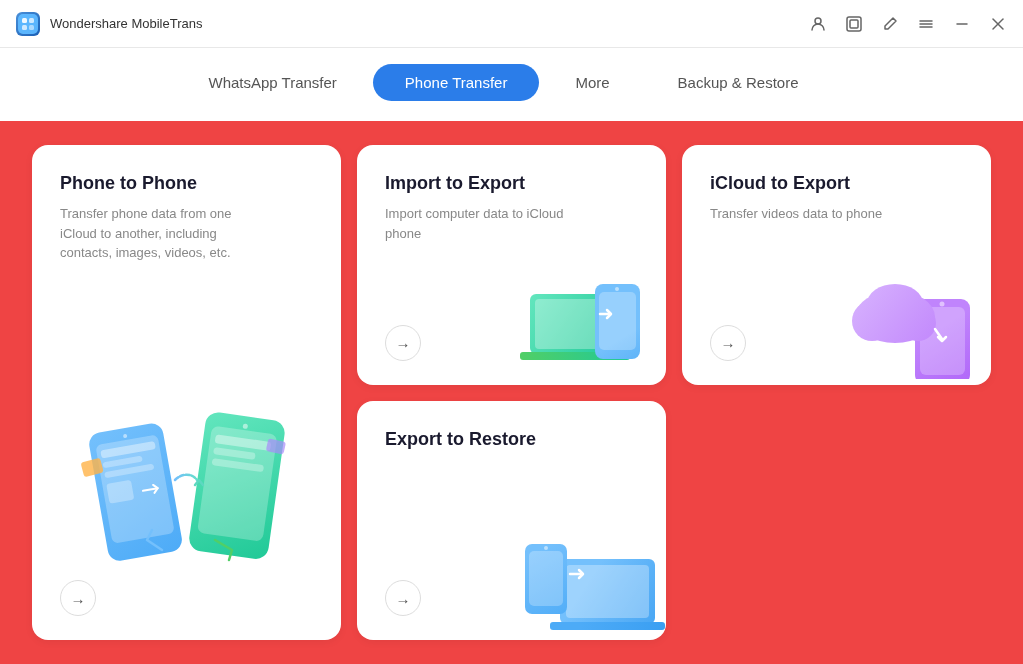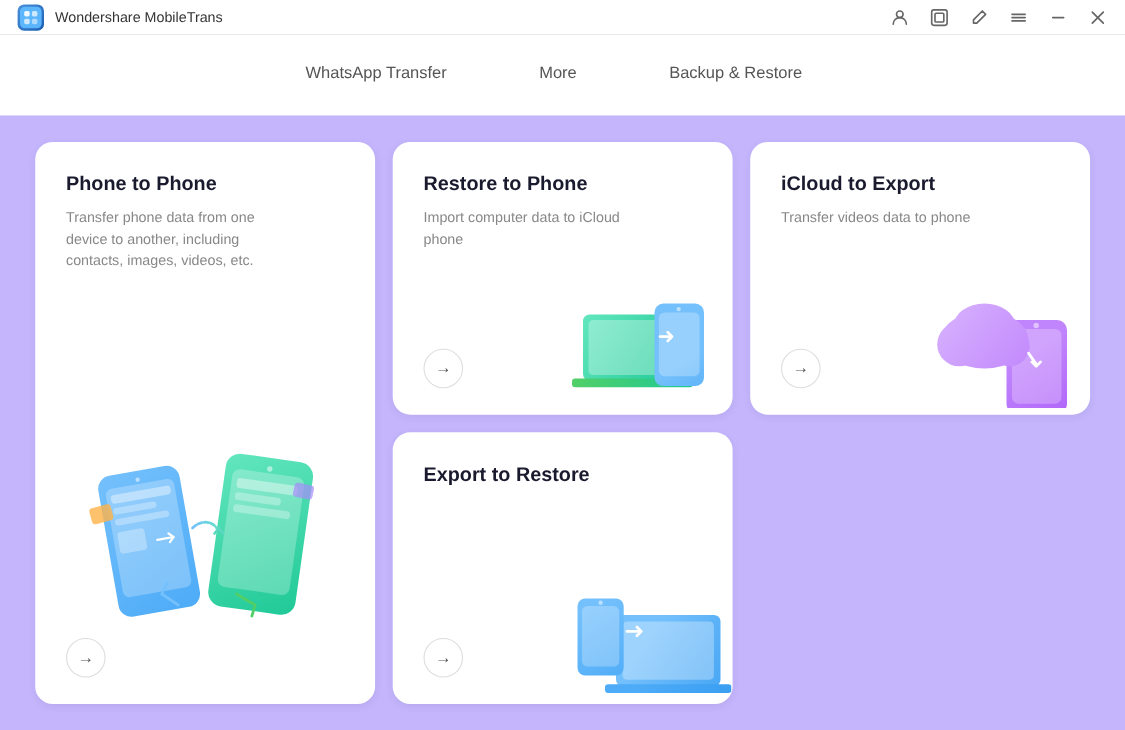--- a/index.html
+++ b/index.html
@@ -13,21 +13,21 @@
       flex-direction: column;
     }
 
     
     .title-bar {
       display: flex;
       align-items: center;
       justify-content: space-between;
       background: #ffffff;
       padding: 0 16px;
-      height: 32px;
+      height: 48px;
       border-bottom: 1px solid #e8e8e8;
       -webkit-app-region: drag;
     }
     .title-bar-left {
       display: flex;
       align-items: center;
       gap: 10px;
     }
     .app-icon {
       width: 24px;
@@ -60,21 +60,21 @@
       font-size: 14px;
     }
 
     
     .nav-bar {
       background: #ffffff;
       display: flex;
       align-items: center;
       justify-content: center;
       padding: 16px 16px 20px 0;
-      gap: 20px;
+      gap: 4px;
     }
     .nav-pill {
       padding: 10px 32px;
       border-radius: 50px;
       font-size: 15px;
       font-weight: 500;
       cursor: pointer;
       transition: all 0.2s;
       color: #555;
       background: transparent;
@@ -82,21 +82,21 @@
     }
     .nav-pill.active {
       background: #2b7de9;
       color: #ffffff;
     }
 
     
     .main-content {
       flex: 1;
       padding: 24px 32px;
-      background: #c4b5fd;
+      background: #ef4444;
       overflow: hidden;
     }
     .cards-grid {
       display: grid;
       grid-template-columns: 1fr 1fr 1fr;
       grid-template-rows: 1fr 1fr;
       gap: 16px;
       height: 100%;
     }
 
@@ -227,30 +227,31 @@
       <svg width="18" height="18" viewBox="0 0 18 18" fill="none">
         <line x1="4" y1="4" x2="14" y2="14" stroke="#666" stroke-width="1.5" stroke-linecap="round"></line>
         <line x1="14" y1="4" x2="4" y2="14" stroke="#666" stroke-width="1.5" stroke-linecap="round"></line>
       </svg>
     </div>
   </div>
 </div>
 
 <div class="nav-bar">
   <button class="nav-pill">WhatsApp Transfer</button>
+  <button class="nav-pill active">Phone Transfer</button>
   <button class="nav-pill">More</button>
   <button class="nav-pill">Backup &amp; Restore</button>
 </div>
 
 <div class="main-content">
   <div class="cards-grid">
 
     <div class="card card-large">
       <div class="card-title">Phone to Phone</div>
-      <div class="card-desc">Transfer phone data from one device to another, including contacts, images, videos, etc.</div>
+      <div class="card-desc">Transfer phone data from one iCloud to another, including contacts, images, videos, etc.</div>
 
       <div style="position:absolute; bottom:55px; left:50%; transform:translateX(-50%); width:240px; height:200px;">
         <svg width="240" height="200" viewBox="0 0 240 200" fill="none" xmlns="http://www.w3.org/2000/svg">
 
           <g transform="rotate(-10, 80, 100)">
             <rect x="30" y="40" width="75" height="130" rx="12" fill="url(#bluePhone)"></rect>
             <rect x="36" y="52" width="63" height="100" rx="6" fill="rgba(255,255,255,0.25)"></rect>
             <circle cx="67" cy="48" r="2" fill="rgba(255,255,255,0.5)"></circle>
 
             <rect x="40" y="58" width="55" height="8" rx="3" fill="rgba(255,255,255,0.4)"></rect>
@@ -296,21 +297,21 @@
               <stop offset="0%" stop-color="#74c0fc"></stop>
               <stop offset="100%" stop-color="#63e6be"></stop>
             </linearGradient>
           </defs>
         </svg>
       </div>
       <div class="card-arrow">→</div>
     </div>
 
     <div class="card">
-      <div class="card-title">Restore to Phone</div>
+      <div class="card-title">Import to Export</div>
       <div class="card-desc">Import computer data to iCloud phone</div>
 
       <div class="illus-import">
         <svg width="140" height="120" viewBox="0 0 140 120" fill="none" xmlns="http://www.w3.org/2000/svg">
 
           <g transform="translate(0, 15)">
             <rect x="10" y="20" width="90" height="60" rx="6" fill="url(#laptopGrad)"></rect>
             <rect x="15" y="25" width="80" height="50" rx="4" fill="rgba(255,255,255,0.3)"></rect>
             <rect x="0" y="78" width="110" height="8" rx="3" fill="url(#laptopBase)"></rect>
           </g>

